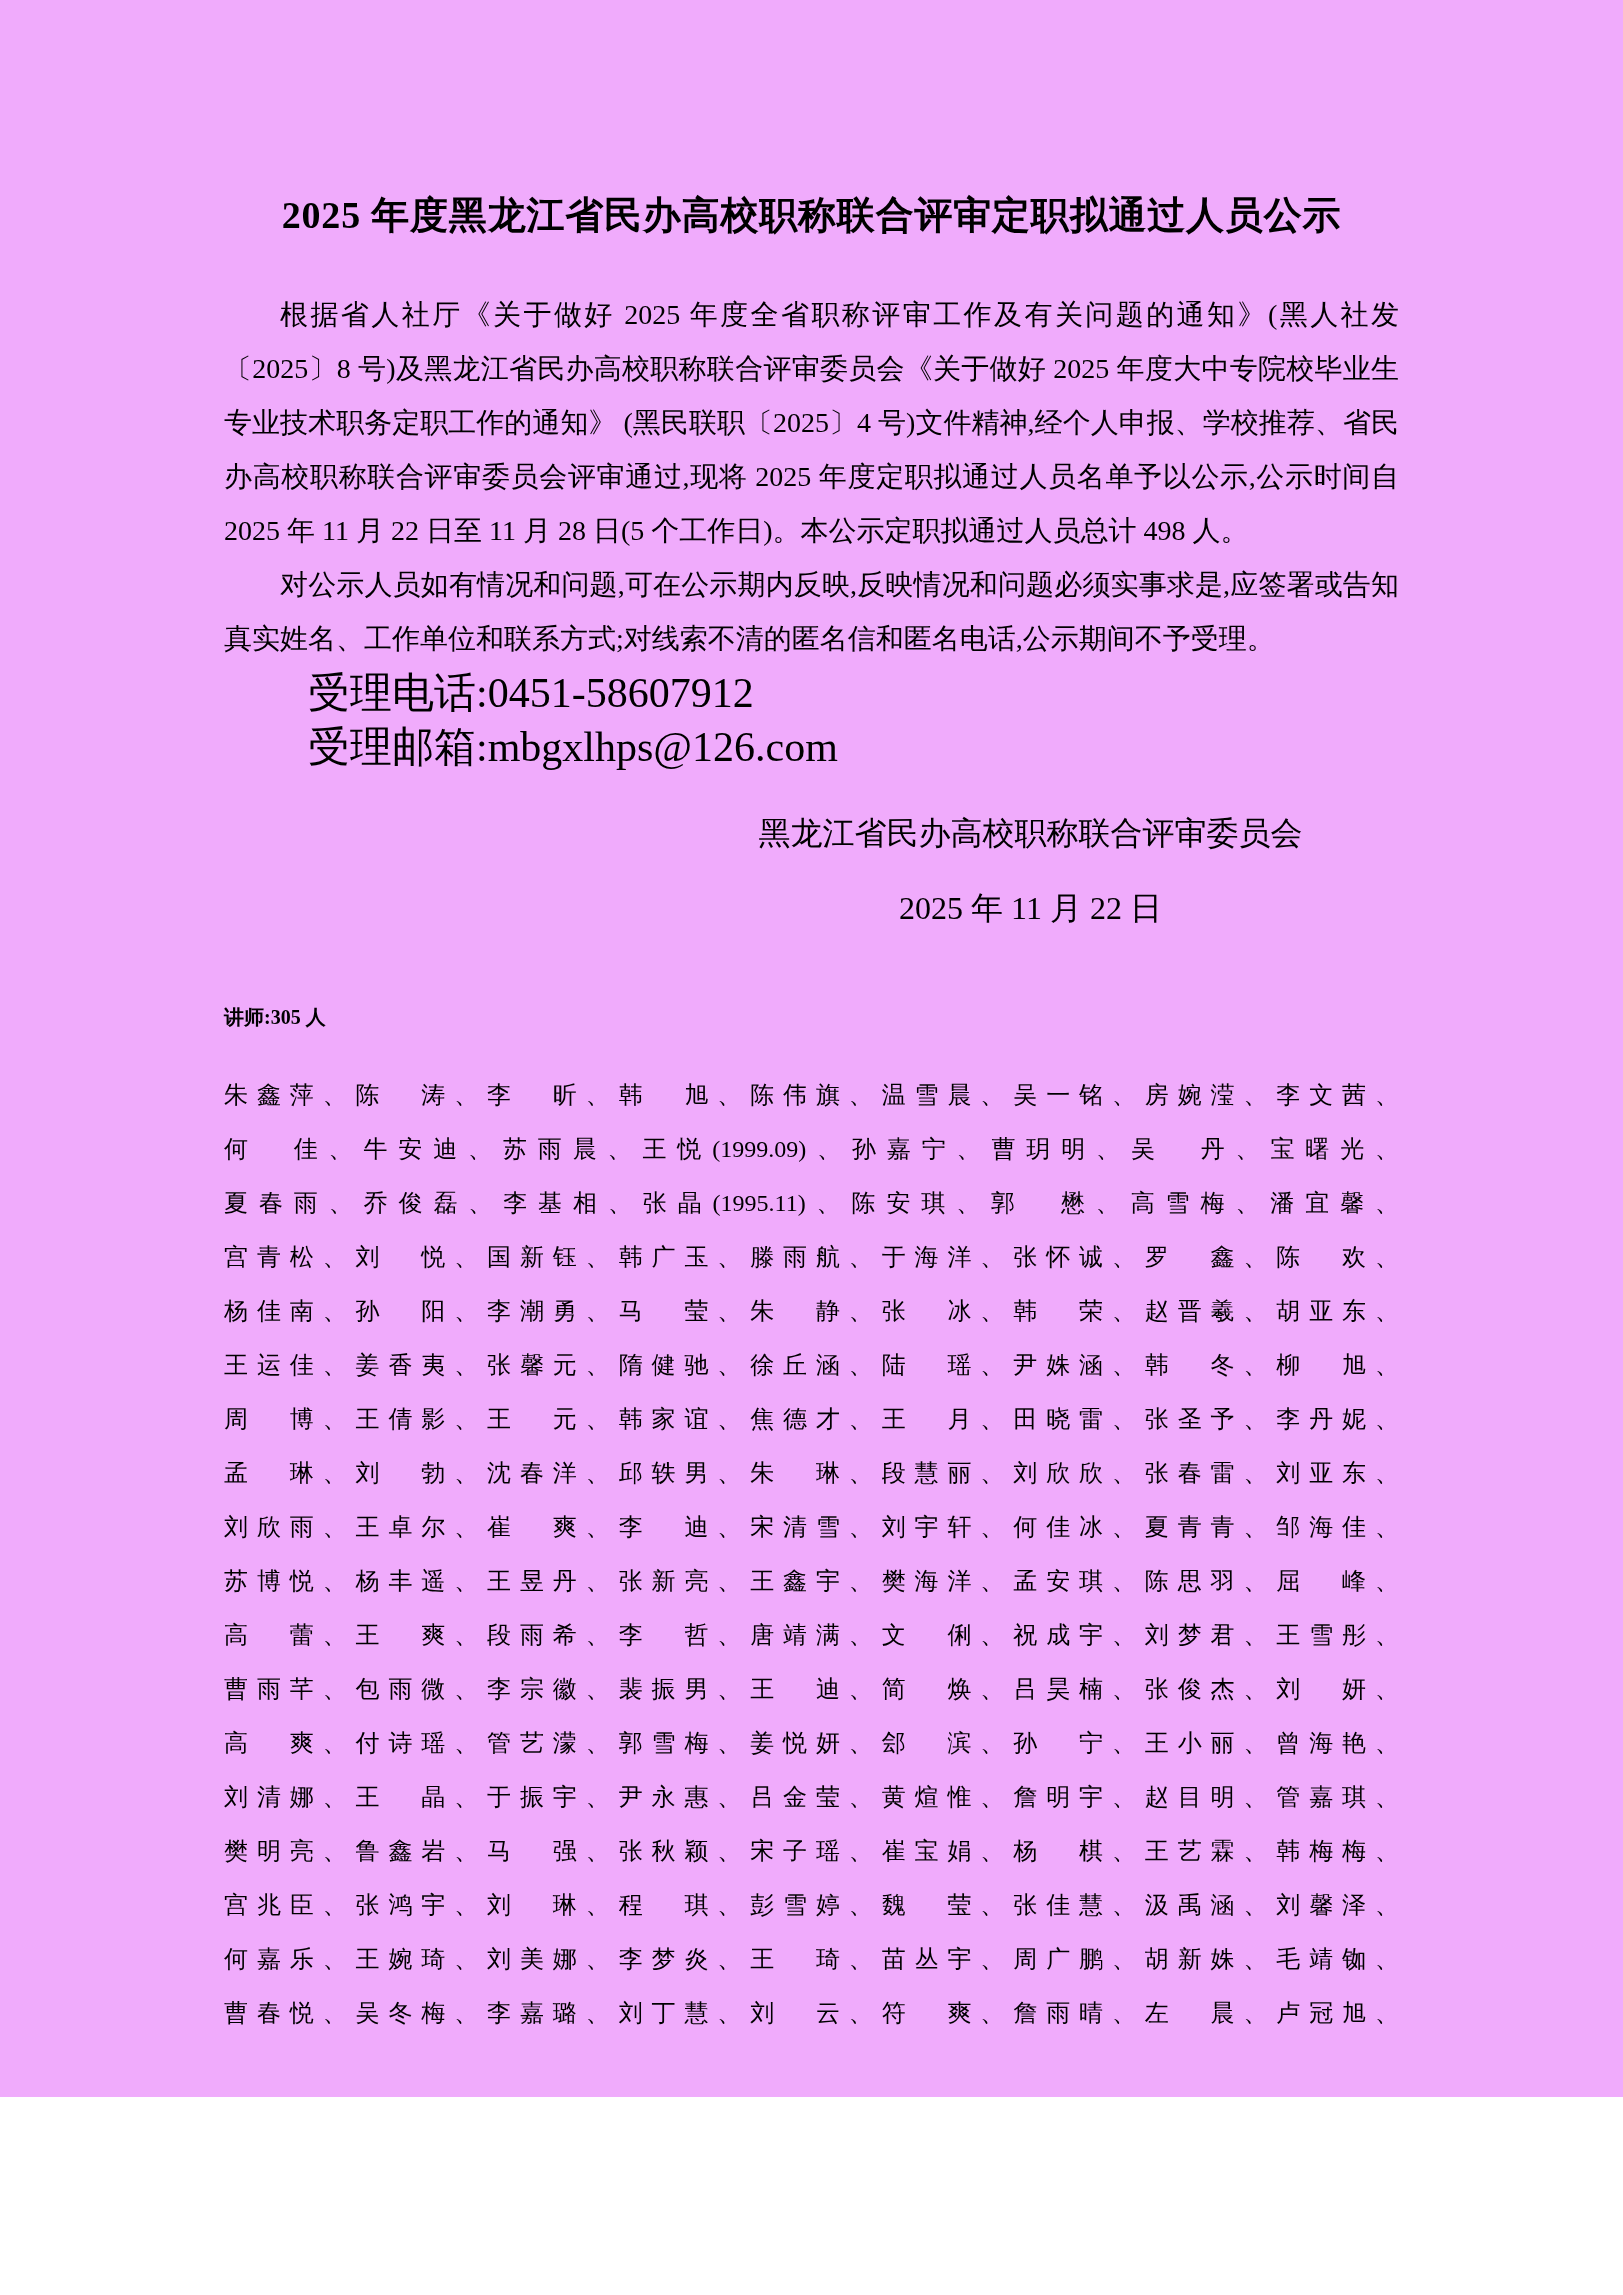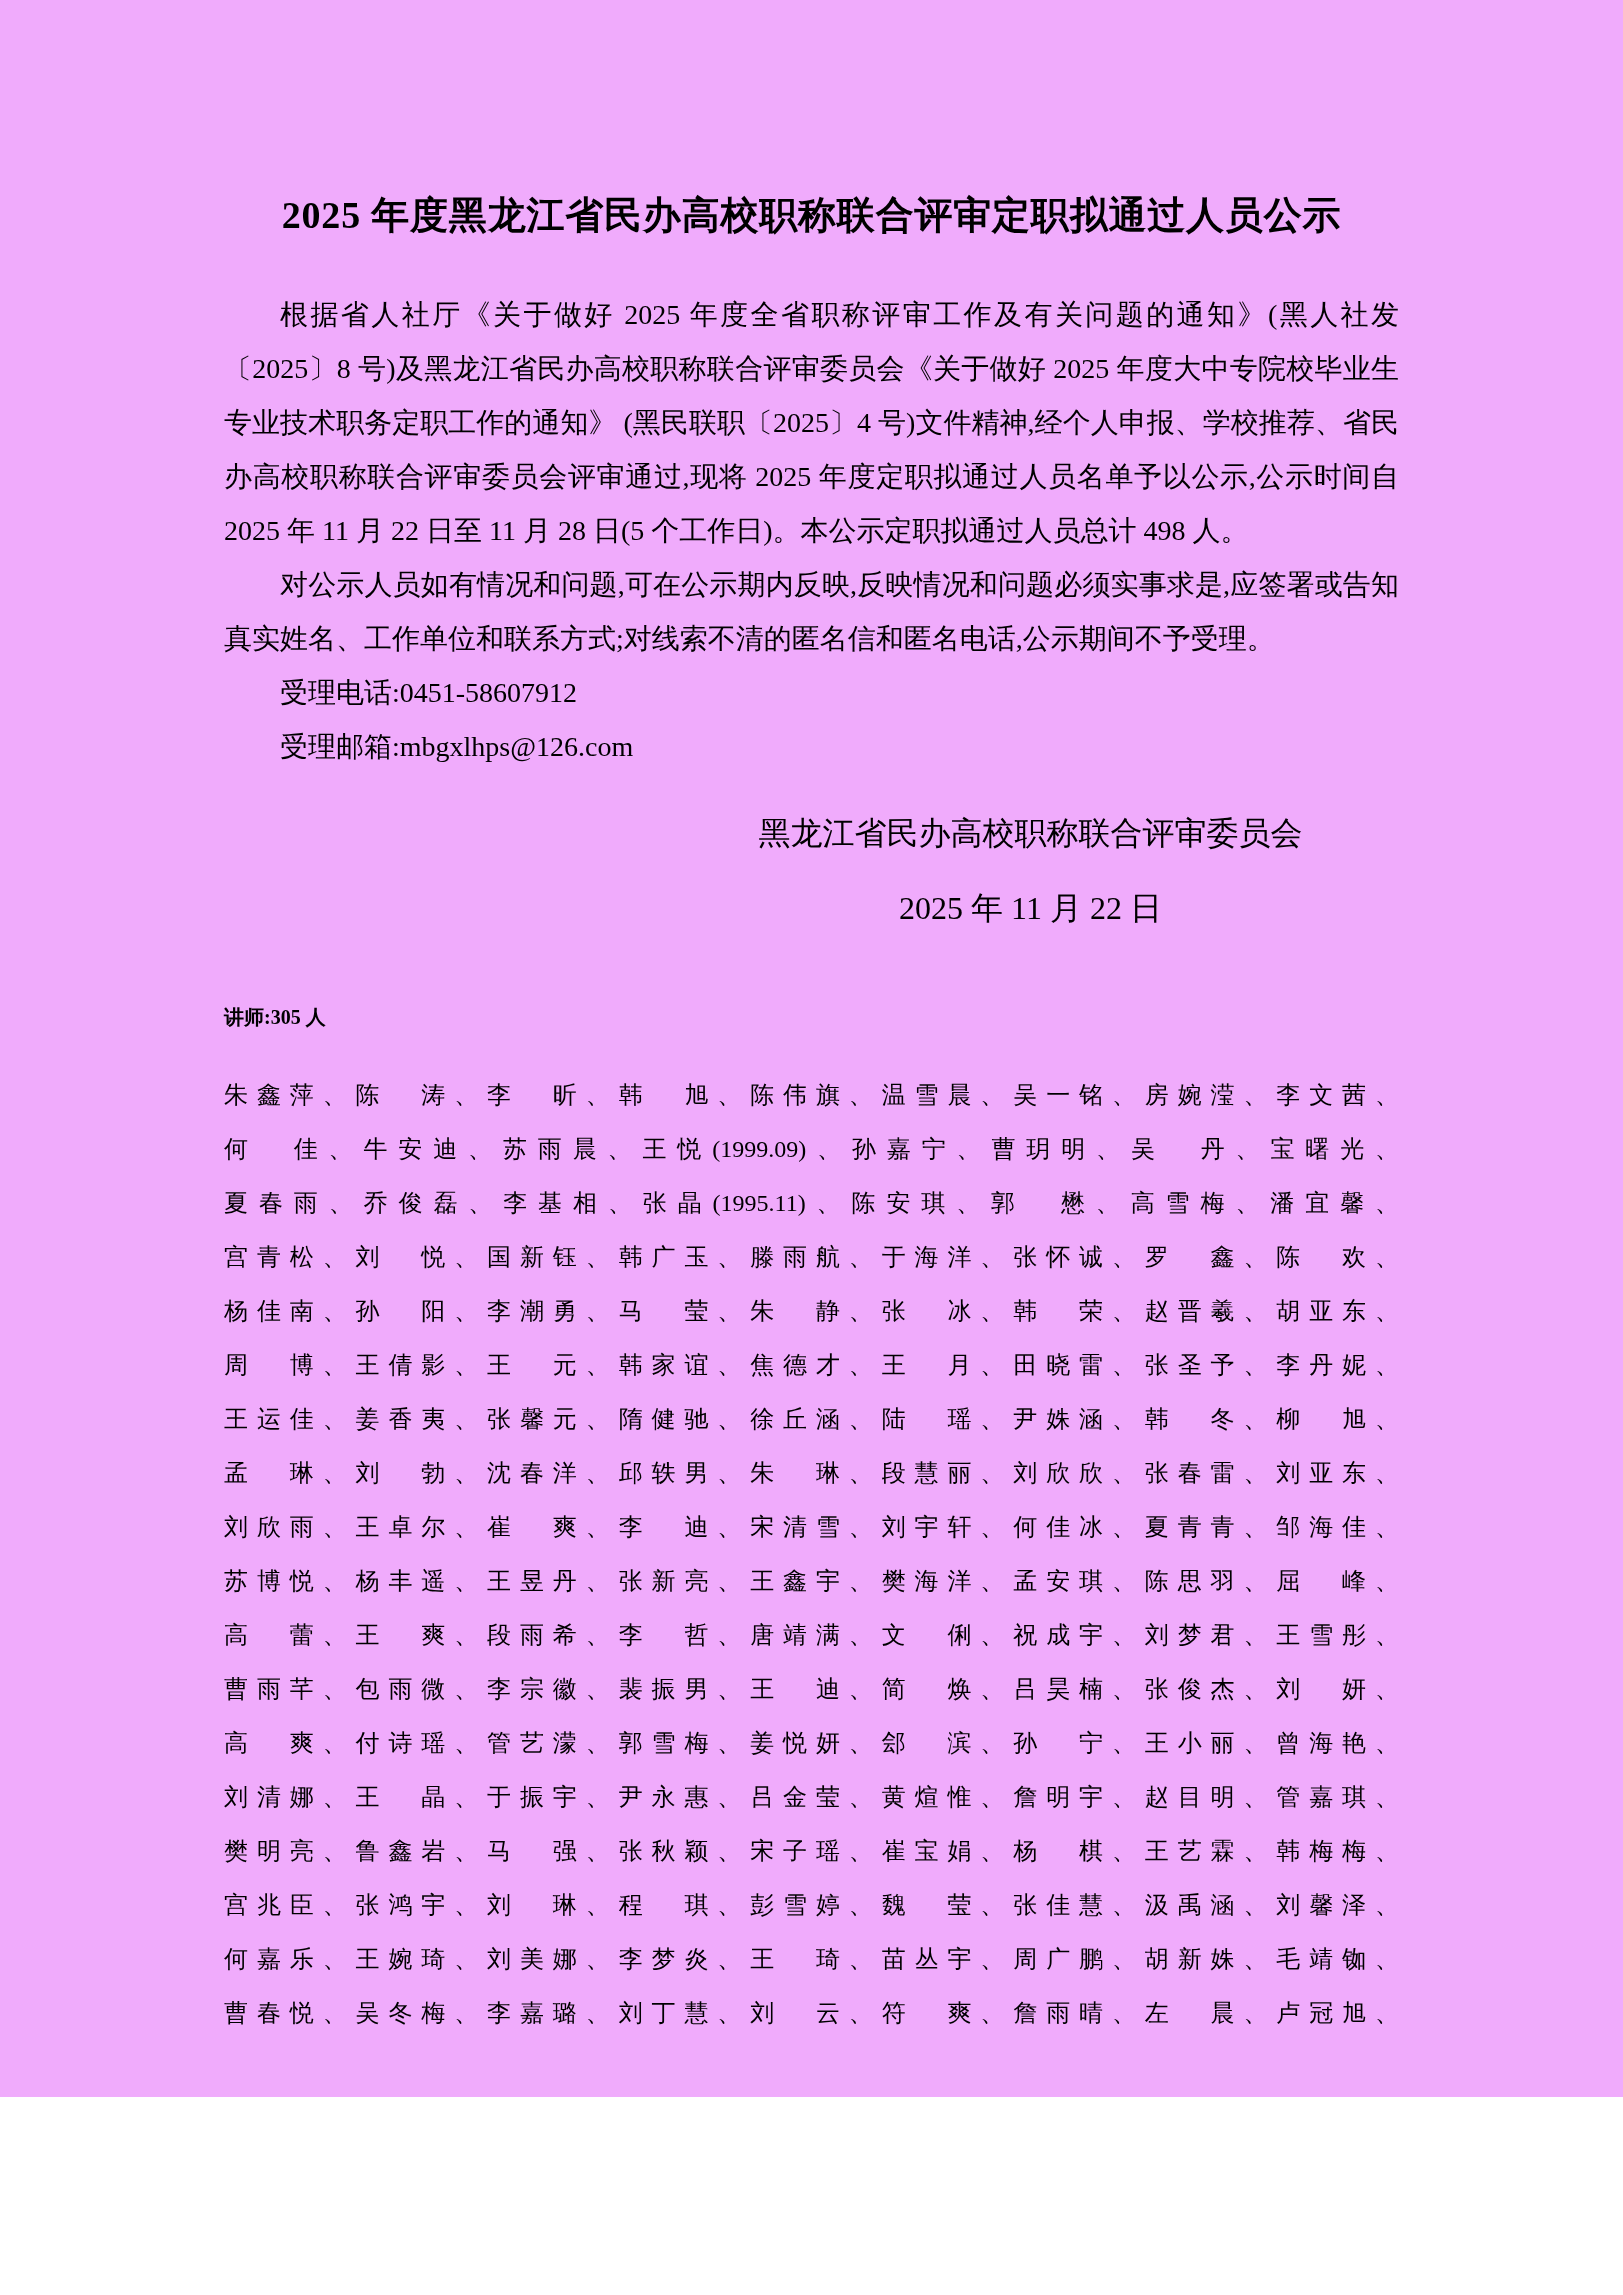--- a/index.html
+++ b/index.html
@@ -32,21 +32,21 @@
     font-size: 28px;
     line-height: 54px;
     text-align: justify;
     text-indent: 2em;
   }
   .para.first {
     margin-top: 41px;
   }
   .contact-line {
     margin: 0;
-    font-size: 28px;
+    font-size: 42px;
     line-height: 54px;
     text-indent: 2em;
   }
   .signature-block {
     margin-top: 32px;
     margin-left: auto;
     width: 737px;
     text-align: center;
     font-size: 32px;
     line-height: 54px;
@@ -92,22 +92,22 @@
   </div>
 
   <h2 class="section-heading">讲师:305 人</h2>
 
   <div class="name-list">
     <div class="name-line">朱鑫萍、陈　涛、李　昕、韩　旭、陈伟旗、温雪晨、吴一铭、房婉滢、李文茜、</div>
     <div class="name-line">何　佳、牛安迪、苏雨晨、王悦(1999.09)、孙嘉宁、曹玥明、吴　丹、宝曙光、</div>
     <div class="name-line">夏春雨、乔俊磊、李基相、张晶(1995.11)、陈安琪、郭　懋、高雪梅、潘宜馨、</div>
     <div class="name-line">宫青松、刘　悦、国新钰、韩广玉、滕雨航、于海洋、张怀诚、罗　鑫、陈　欢、</div>
     <div class="name-line">杨佳南、孙　阳、李潮勇、马　莹、朱　静、张　冰、韩　荣、赵晋羲、胡亚东、</div>
+    <div class="name-line">王运佳、姜香夷、张馨元、隋健驰、徐丘涵、陆　瑶、尹姝涵、韩　冬、柳　旭、</div>
     <div class="name-line">周　博、王倩影、王　元、韩家谊、焦德才、王　月、田晓雷、张圣予、李丹妮、</div>
-    <div class="name-line">王运佳、姜香夷、张馨元、隋健驰、徐丘涵、陆　瑶、尹姝涵、韩　冬、柳　旭、</div>
     <div class="name-line">孟　琳、刘　勃、沈春洋、邱轶男、朱　琳、段慧丽、刘欣欣、张春雷、刘亚东、</div>
     <div class="name-line">刘欣雨、王卓尔、崔　爽、李　迪、宋清雪、刘宇轩、何佳冰、夏青青、邹海佳、</div>
     <div class="name-line">苏博悦、杨丰遥、王昱丹、张新亮、王鑫宇、樊海洋、孟安琪、陈思羽、屈　峰、</div>
     <div class="name-line">高　蕾、王　爽、段雨希、李　哲、唐靖满、文　俐、祝成宇、刘梦君、王雪彤、</div>
     <div class="name-line">曹雨芊、包雨微、李宗徽、裴振男、王　迪、简　焕、吕昊楠、张俊杰、刘　妍、</div>
     <div class="name-line">高　爽、付诗瑶、管艺濛、郭雪梅、姜悦妍、郐　滨、孙　宁、王小丽、曾海艳、</div>
     <div class="name-line">刘清娜、王　晶、于振宇、尹永惠、吕金莹、黄煊惟、詹明宇、赵目明、管嘉琪、</div>
     <div class="name-line">樊明亮、鲁鑫岩、马　强、张秋颖、宋子瑶、崔宝娟、杨　棋、王艺霖、韩梅梅、</div>
     <div class="name-line">宫兆臣、张鸿宇、刘　琳、程　琪、彭雪婷、魏　莹、张佳慧、汲禹涵、刘馨泽、</div>
     <div class="name-line">何嘉乐、王婉琦、刘美娜、李梦炎、王　琦、苗丛宇、周广鹏、胡新姝、毛靖铷、</div>

